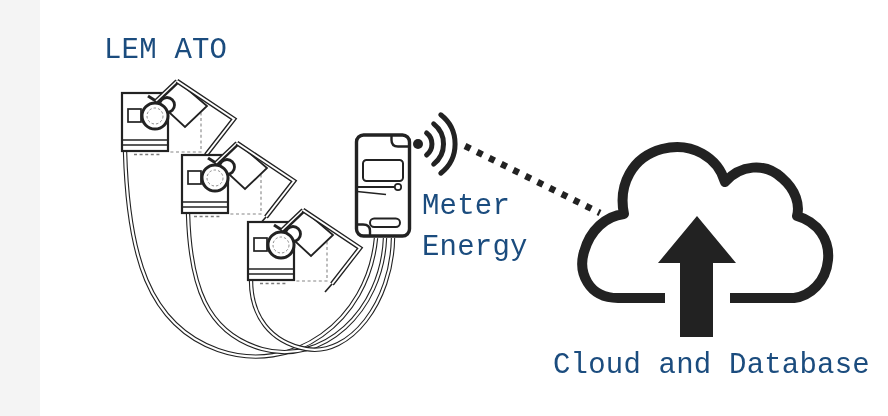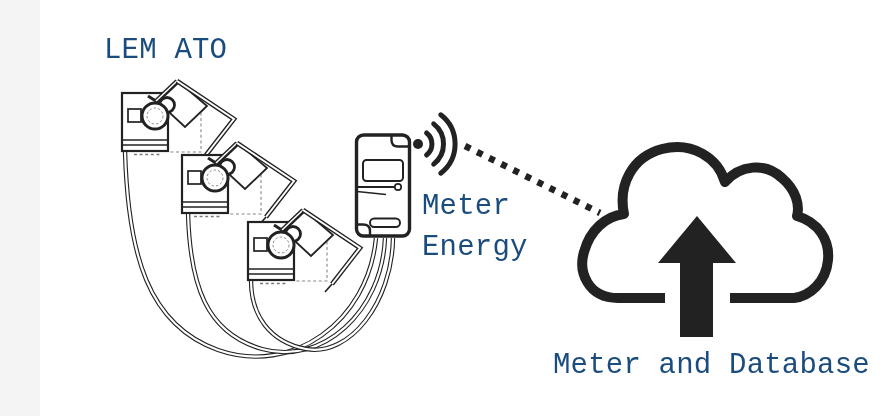--- a/index.html
+++ b/index.html
@@ -105,14 +105,14 @@
     </g>
   </svg>
 
   <div class="lbl" style="left:64px;top:36px;">LEM ATO</div>
 
   <div class="lbl" style="left:382px;top:186px;">
     <div class="lbl-line">Meter</div>
     <div class="lbl-line">Energy</div>
   </div>
 
-  <div class="lbl" style="left:513px;top:351px;">Meter and Database</div>
+  <div class="lbl" style="left:513px;top:351px;">Cloud and Database</div>
 </div>
 
 </body></html>

